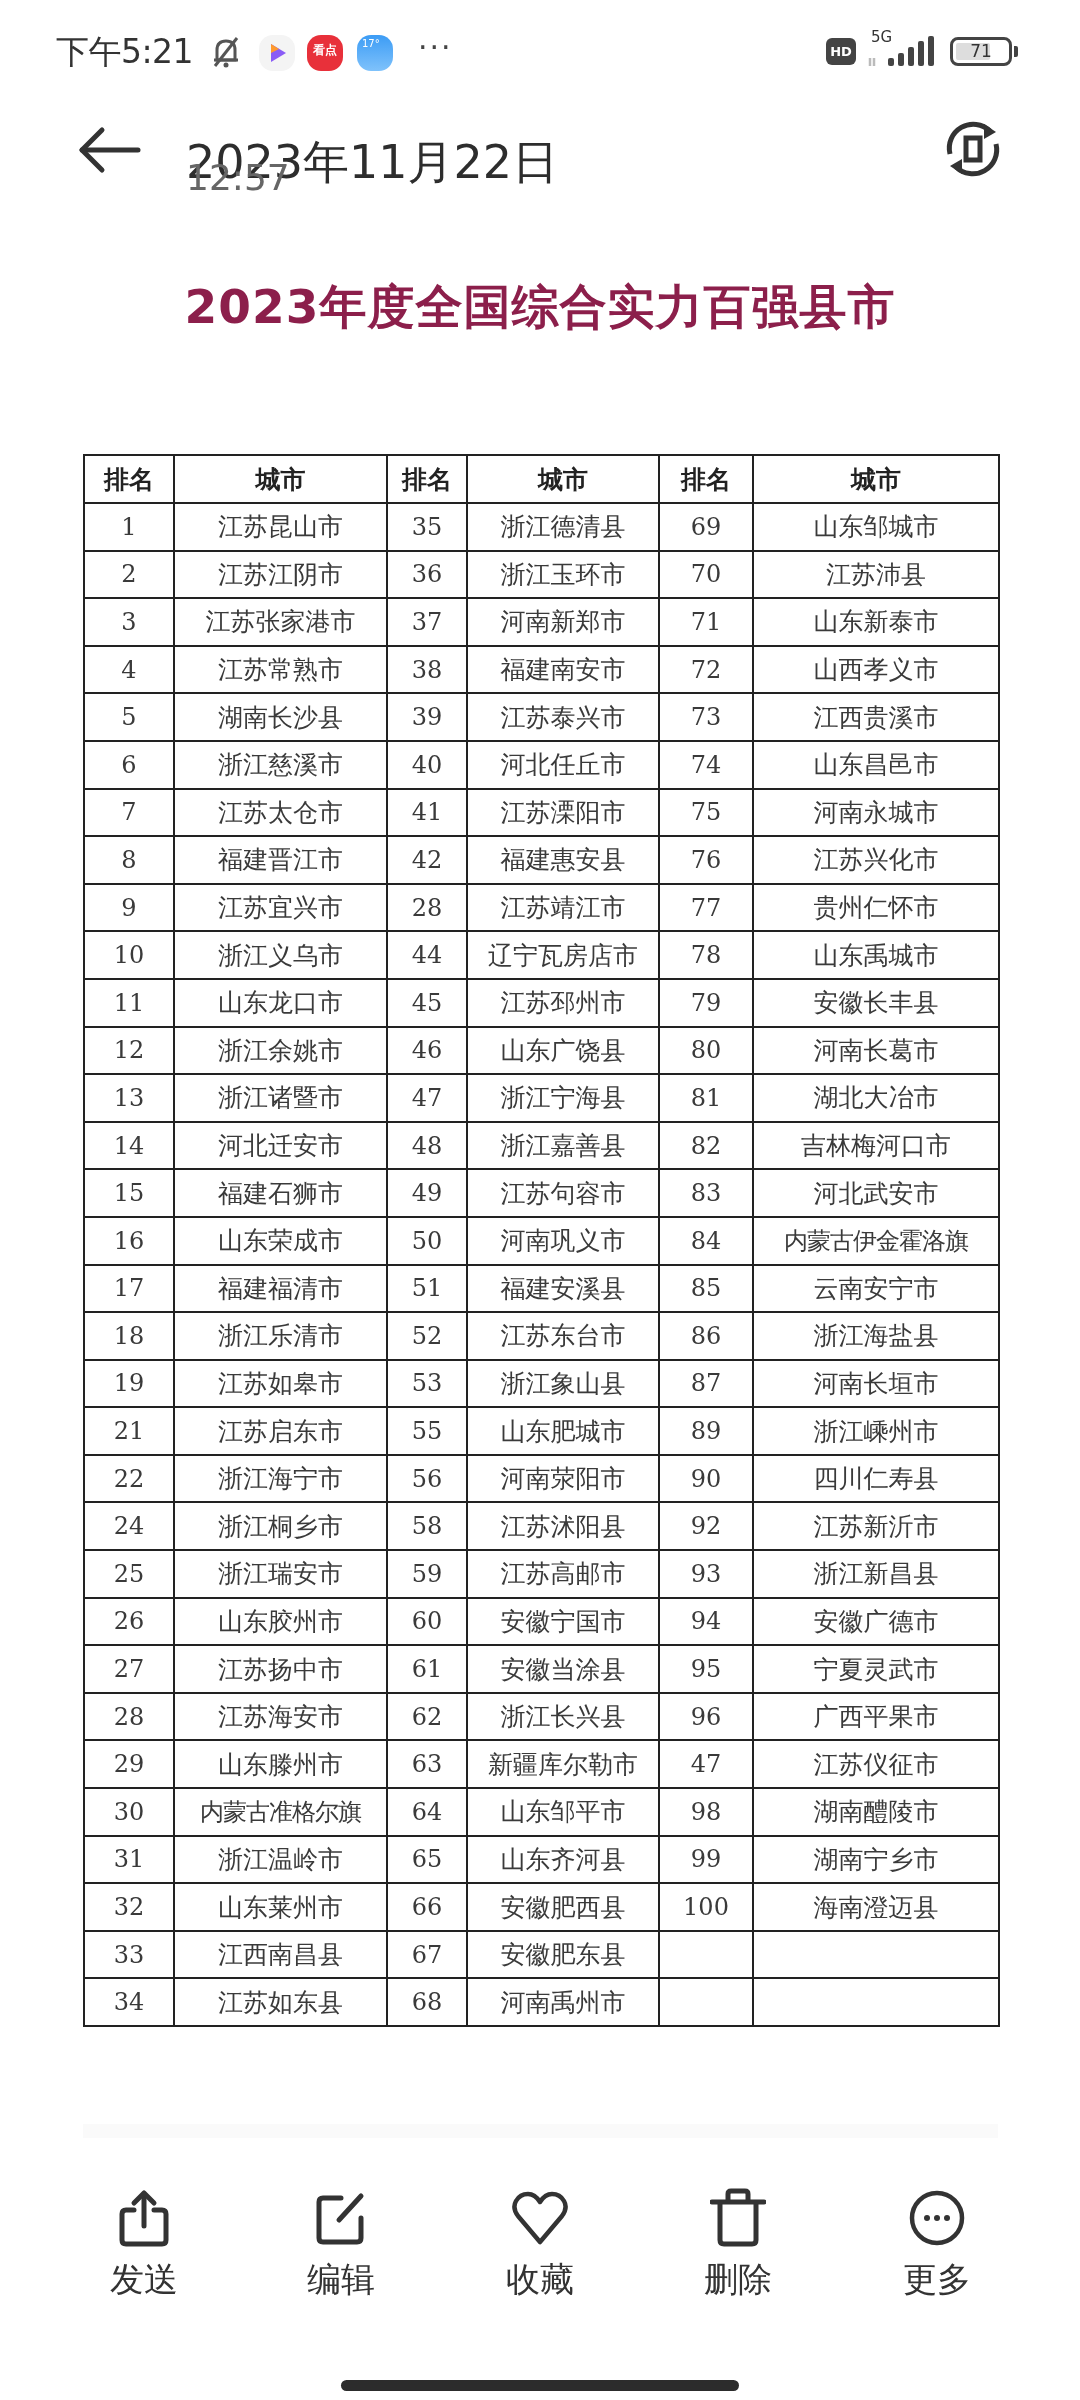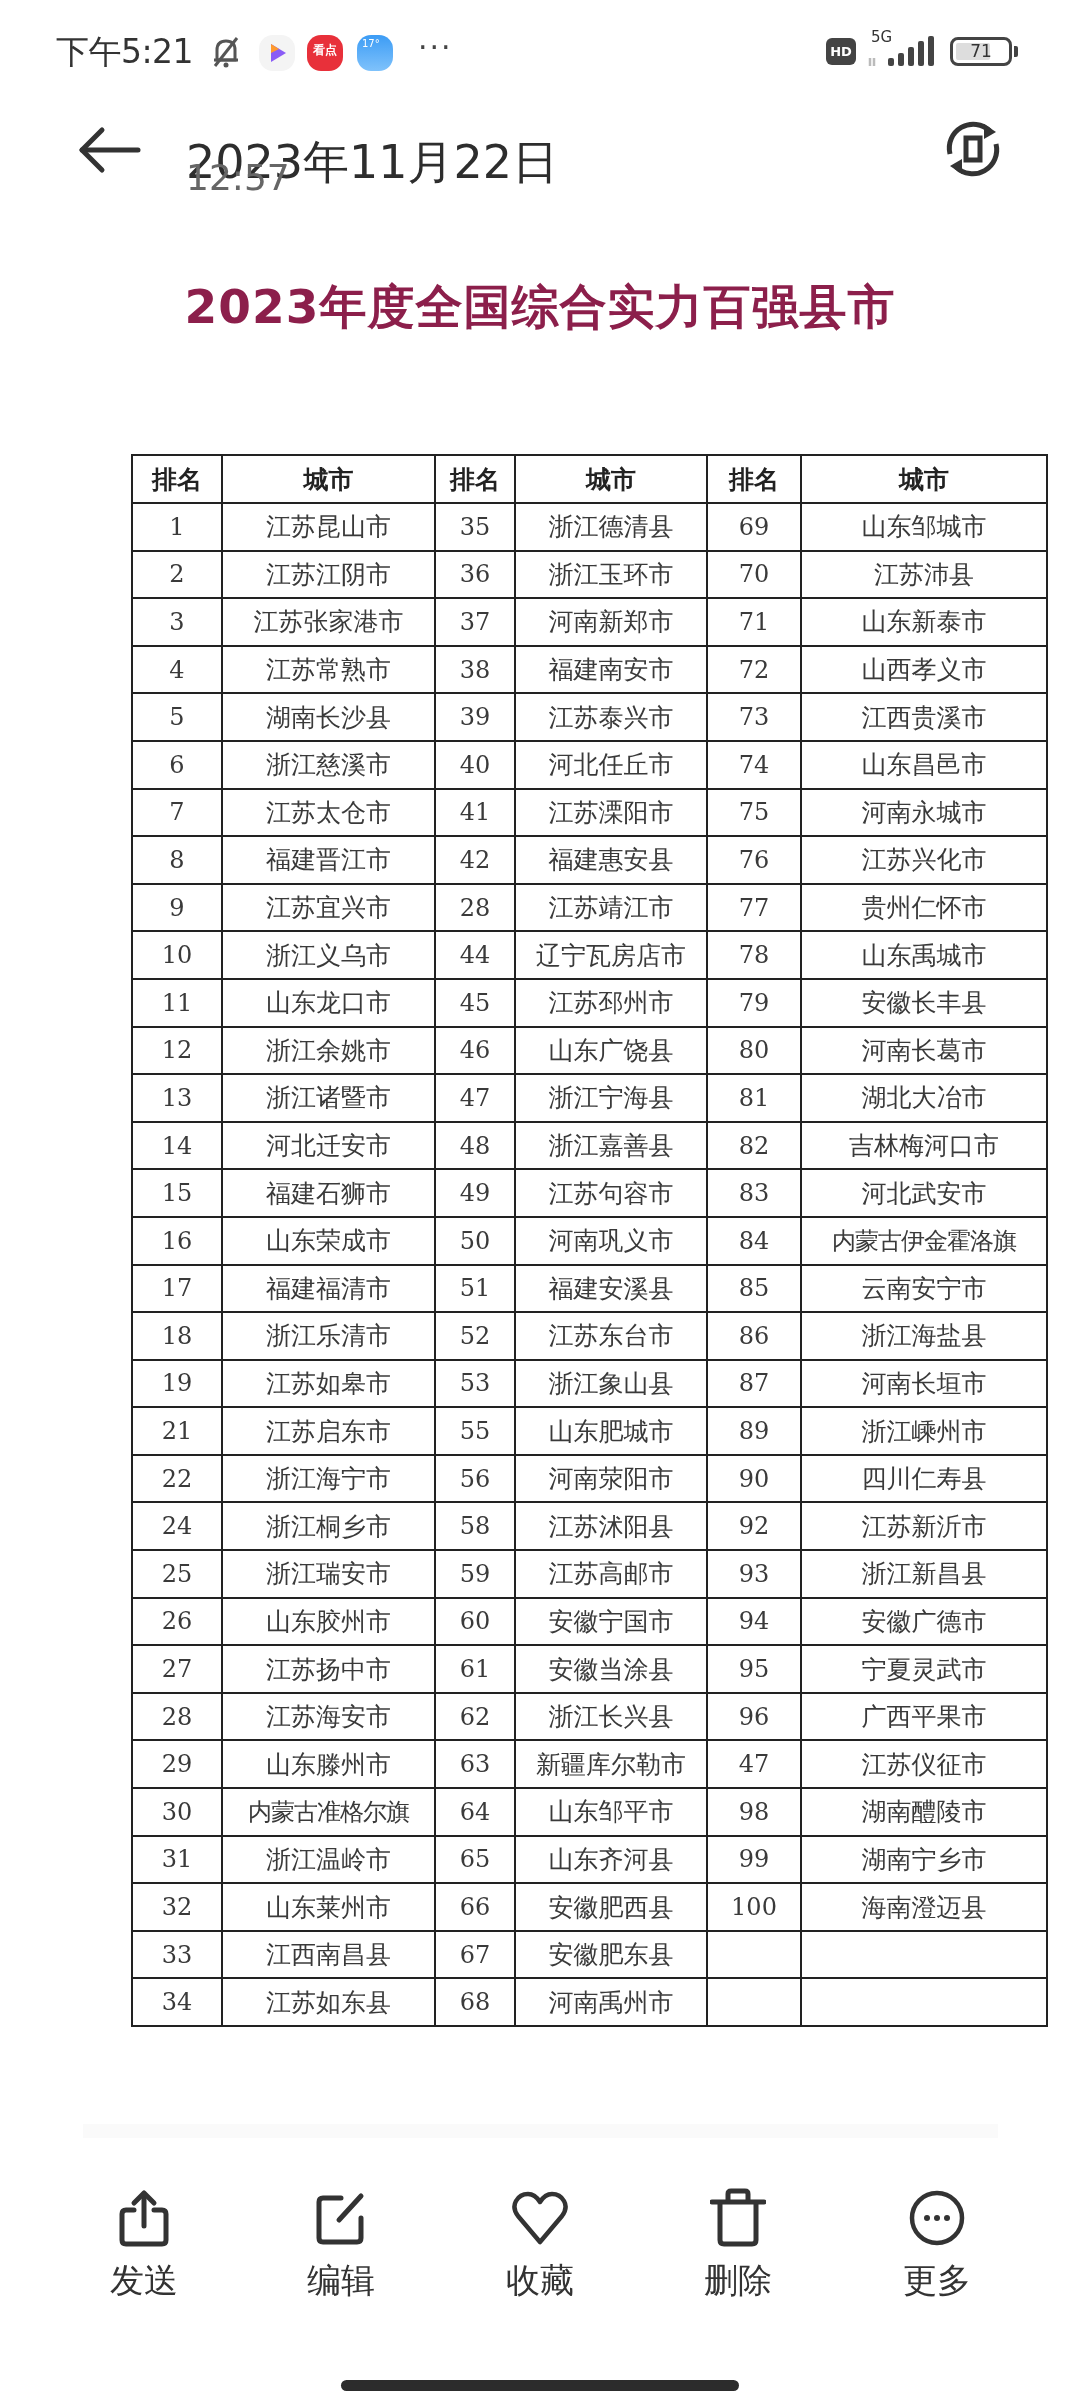--- a/index.html
+++ b/index.html
@@ -26,30 +26,30 @@
   
   .header { position: absolute; left: 0; top: 90px; width: 1080px; height: 130px; }
   .back-btn { position: absolute; left: 70px; top: 25px; width: 80px; height: 70px; cursor: pointer; }
   .header-title { position: absolute; left: 186px; top: 0; font-size: 46px; color: #2d2d2d; line-height: 56px; margin-top: 44px; }
   .header-sub { position: absolute; left: 186px; top: 66px; font-size: 36px; color: #666; line-height: 44px; }
   .rotate-btn { position: absolute; left: 938px; top: 24px; width: 70px; height: 70px; cursor: pointer; }
 
   
   .photo { position: absolute; left: 0; top: 222px; width: 1080px; height: 1916px; background: #fff; overflow: hidden; }
   .doc-title { position: absolute; left: 0; top: 54px; width: 1080px; text-align: center; font-size: 47px; font-weight: bold; color: #8c1f4b; letter-spacing: 1px; font-family: "DejaVu Sans", sans-serif; }
-  .rank-table { position: absolute; left: 83px; top: 232px; border-collapse: collapse; table-layout: fixed; font-family: "DejaVu Serif", "Liberation Serif", serif; color: #333; margin-left: 48px; }
+  .rank-table { position: absolute; left: 83px; top: 232px; border-collapse: collapse; table-layout: fixed; font-family: "DejaVu Serif", "Liberation Serif", serif; color: #333; }
   .rank-table th, .rank-table td { border: 2px solid #222; text-align: center; vertical-align: middle; height: 47.6px; padding: 0; white-space: nowrap; overflow: hidden; }
   .rank-table th { font-size: 25px; font-weight: bold; color: #222; height: 48px; }
   .rank-table td { font-size: 24px; color: #3a3a3a; }
   .rank-table td.city { font-size: 25px; }
   .rank-table td.city.long { font-size: 24px; letter-spacing: -1px; }
   .photo-fade { position: absolute; left: 83px; bottom: 0; width: 915px; height: 14px; background: #fafafa; }
 
   
-  .toolbar { position: absolute; left: 0; top: 2170px; width: 1080px; height: 160px; }
+  .toolbar { position: absolute; left: 0; top: 2170px; width: 1080px; height: 160px; font-family: Liberation Serif, serif; }
   .tool { position: absolute; top: 0; width: 160px; height: 150px; text-align: center; cursor: pointer; }
   .tool svg { display: block; margin: 18px auto 0; }
   .tool-label { display: block; margin-top: 12px; font-size: 34px; color: #333; line-height: 40px; }
   .home-bar { position: absolute; left: 341px; top: 2380px; width: 398px; height: 11px; border-radius: 6px; background: #2c2c2c; }
 </style>
 </head>
 <body>
 
 <div class="status-bar">
   <span class="sb-time">下午5:21</span>

